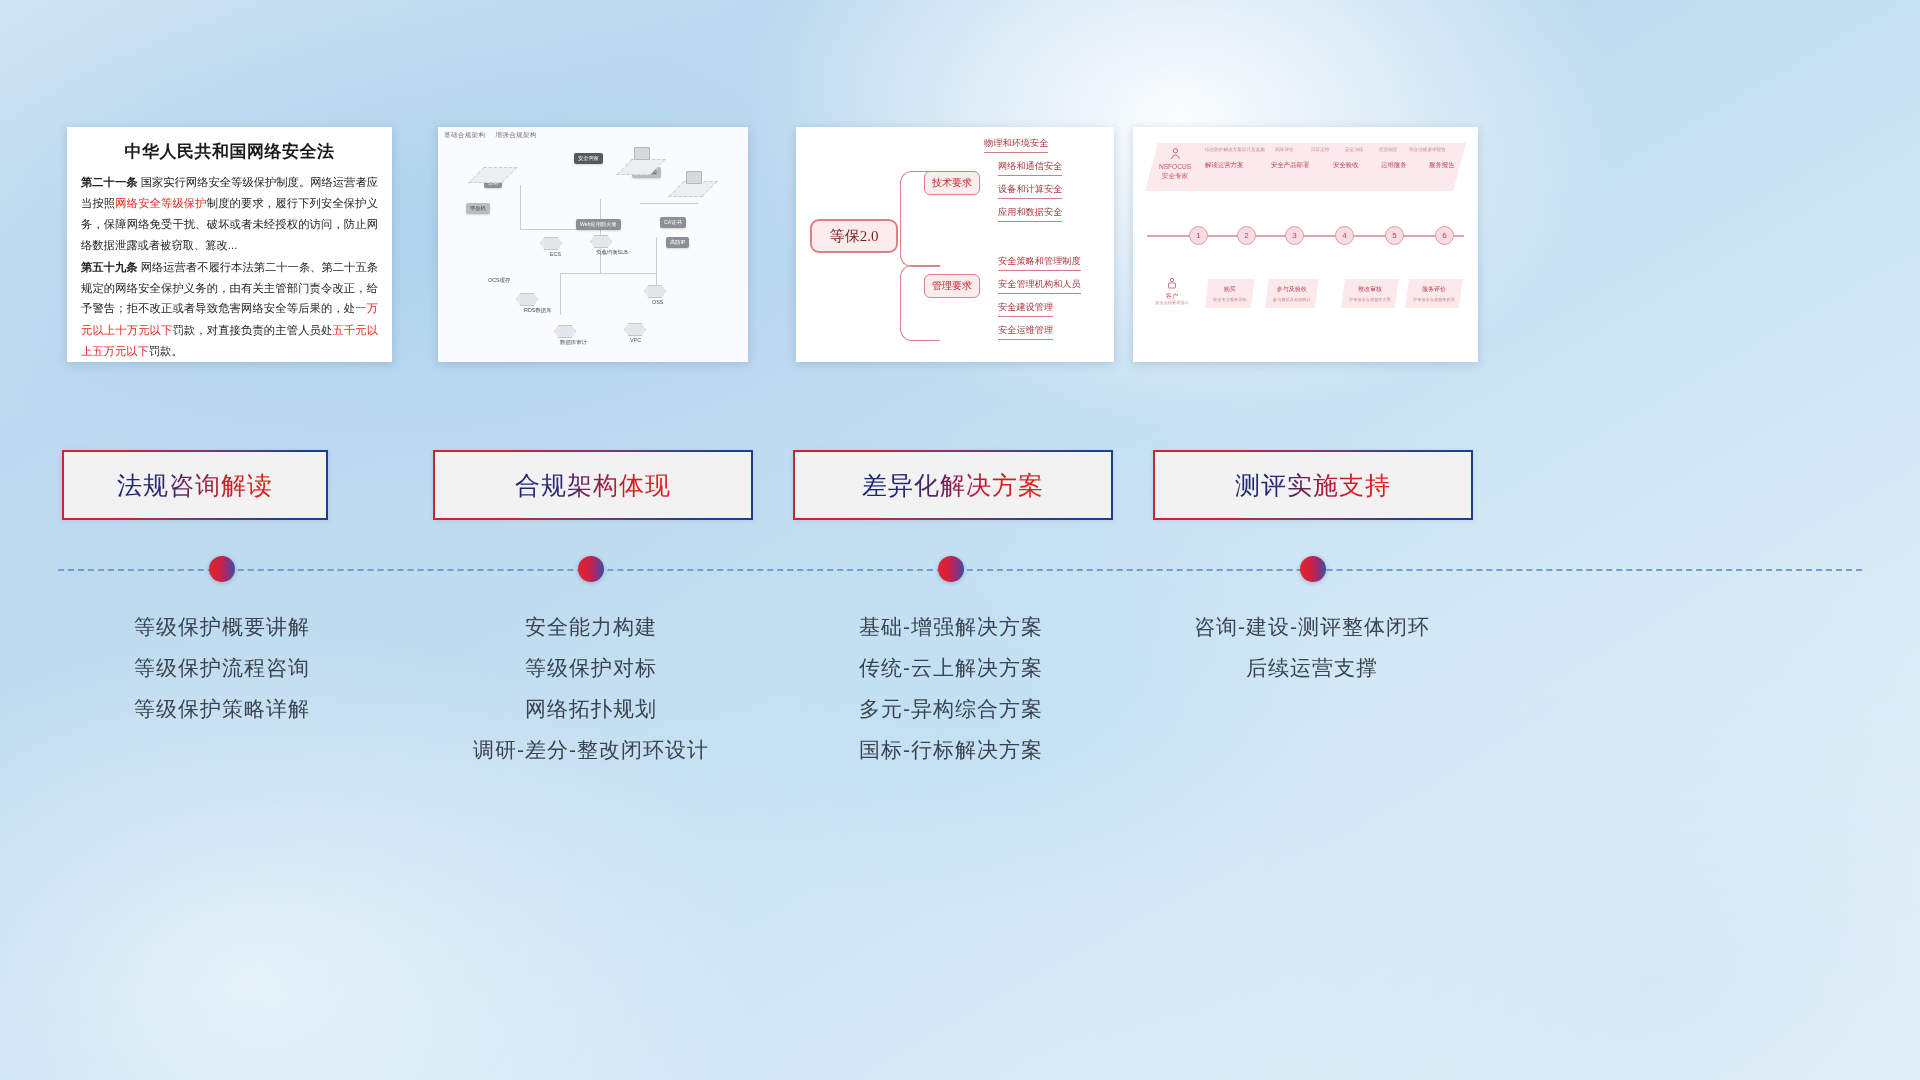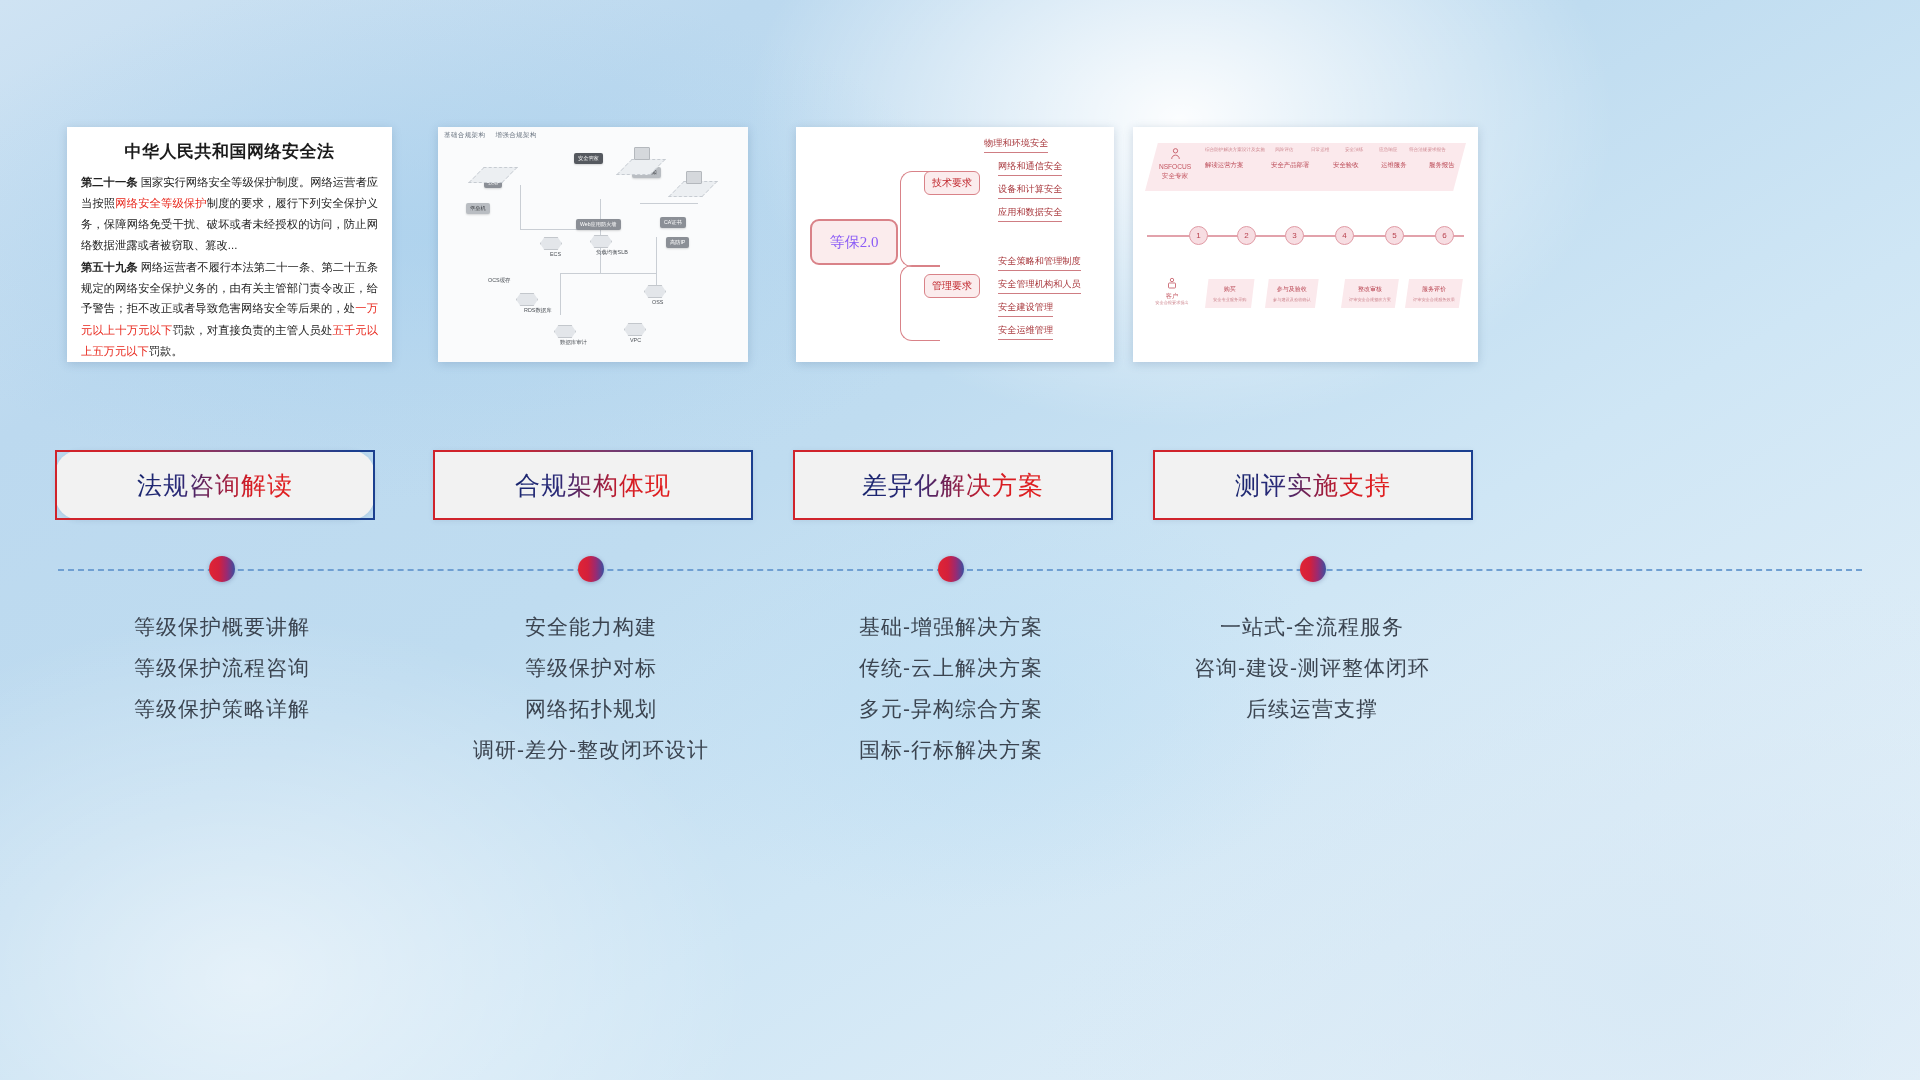--- a/index.html
+++ b/index.html
@@ -81,24 +81,24 @@
     position:absolute; width:22px; height:13px; background:#e3e6ea;
     border:1px solid #c3c7cc;
     clip-path: polygon(20% 0,80% 0,100% 50%,80% 100%,20% 100%,0 50%);
   }
   .lbl { position:absolute; font-size:5.4px; color:#4a4f55; white-space:nowrap; }
   .wire { position:absolute; background:#c9ced4; }
 
   
   .mind { position:relative; width:100%; height:100%; background:#fff; }
   .mind-root {
-    position:absolute; left:14px; top:92px; width:88px; height:46px;
+    position:absolute; left:14px; top:92px; width:88px; height:34px;
     background:#fbeced; border:2px solid #d98288; border-radius:9px;
     display:flex; align-items:center; justify-content:center;
-    color:#8b5cf6; font-size:15px; font-family:"Liberation Serif", serif;
+    color:#7f1d1d; font-size:15px; font-family:"Liberation Serif", serif;
   }
   .mind-branch {
     position:absolute; background:#fbeced; border:1.5px solid #d98288;
     border-radius:6px; color:#c0272d; font-size:10px;
     font-family:"Liberation Serif", serif;
     padding:4px 7px; white-space:nowrap;
   }
   .mind-leaf {
     position:absolute; color:#a8373c; font-size:9.2px;
     font-family:"Liberation Serif", serif; white-space:nowrap;
@@ -144,21 +144,21 @@
   
   .labels { position:absolute; top:450px; left:0; width:1920px; height:70px; }
   .label-box {
     position:absolute; top:0; height:70px;
     background:#f2f2f2;
     display:flex; align-items:center; justify-content:center;
     border:2px solid transparent;
     border-image: linear-gradient(105deg,#d0232b 0%,#d0232b 22%,#7a3a6e 52%,#1b3f8f 88%) 1;
     box-shadow: 0 1px 5px rgba(60,90,130,0.12);
   }
-  .label-box.b1 { left:55px;   width:320px;border-radius:25px; }
+  .label-box.b1 { left:62px;   width:266px; }
   .label-box.b2 { left:433px;  width:320px; }
   .label-box.b3 { left:793px;  width:320px; }
   .label-box.b4 { left:1153px; width:320px; }
   .label-text {
     font-size:25px; font-weight:normal;
     font-family:"Liberation Serif","DejaVu Serif",serif;
     letter-spacing:1px;
     background: linear-gradient(95deg,#18256e 0%,#2a2a78 28%,#8a1f49 52%,#d61b22 72%,#e21f1f 100%);
     -webkit-background-clip:text; background-clip:text;
     -webkit-text-fill-color:transparent; color:#b3203a;
@@ -374,17 +374,16 @@
     <div class="list-item">网络拓扑规划</div>
     <div class="list-item">调研-差分-整改闭环设计</div>
   </div>
   <div class="list-col c3">
     <div class="list-item">基础-增强解决方案</div>
     <div class="list-item">传统-云上解决方案</div>
     <div class="list-item">多元-异构综合方案</div>
     <div class="list-item">国标-行标解决方案</div>
   </div>
   <div class="list-col c4">
-    <div class="list-item">一站式-全流程服务</div>
     <div class="list-item">咨询-建设-测评整体闭环</div>
     <div class="list-item">后续运营支撑</div>
   </div>
 </div>
 
 </body></html>

